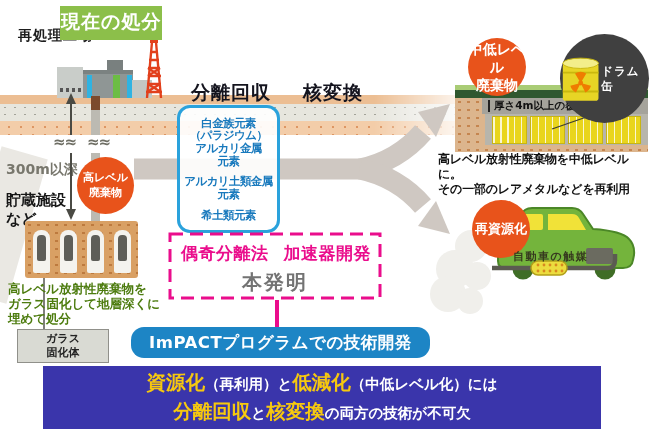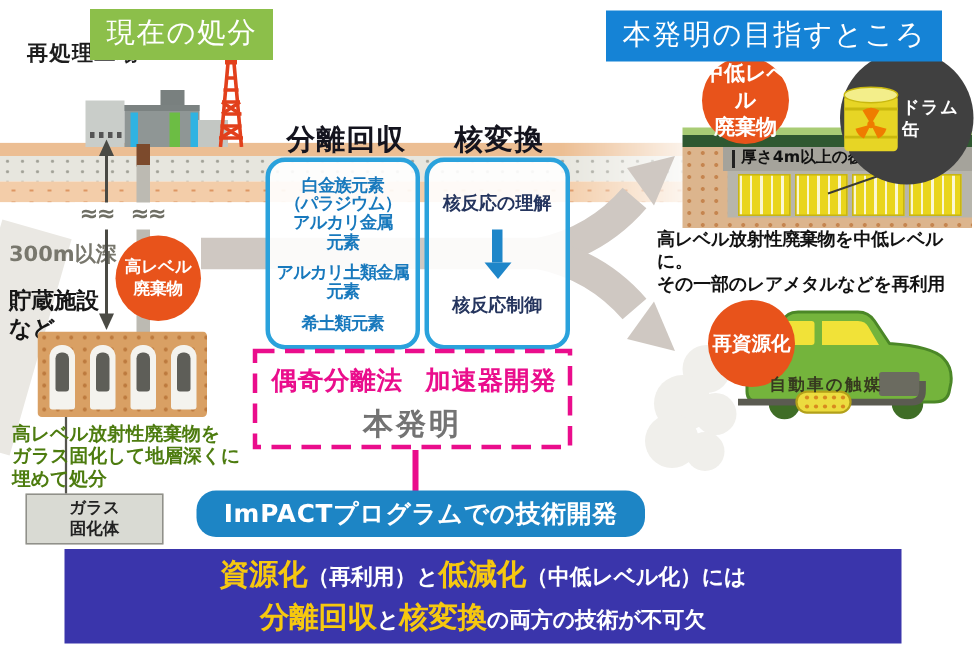--- a/index.html
+++ b/index.html
@@ -3,21 +3,21 @@
 <meta charset="utf-8">
 <style>
   html,body{margin:0;padding:0;background:#fff;}
   .stage{position:relative;width:650px;height:441px;background:#fff;overflow:hidden;
          font-family:"DejaVu Sans","Liberation Sans",sans-serif;}
   .abs{position:absolute;}
   .pre{white-space:pre-line;}
   .ctr{display:flex;align-items:center;justify-content:center;text-align:center;border-radius:13px;}
 
   
-  .hdr{font-size:19px;font-weight:normal;color:#fff;padding:3px 11px 5px;letter-spacing:1px;z-index:6;text-align:right;}
+  .hdr{font-size:19px;font-weight:bold;color:#fff;padding:3px 1px 5px;letter-spacing:1px;z-index:6;text-align:right;}
   #hdr-left{left:60px;top:6px;background:#8cbf4a;}
   #hdr-right{left:404px;top:7px;background:#1583d6;}
 
   
   #lbl-plant{left:18px;top:27px;font-size:14px;font-weight:bold;color:#1d1d1d;letter-spacing:1px;}
   #ground{left:0;top:95px;width:480px;height:40px;z-index:0;
     -webkit-mask-image:linear-gradient(to right,#000 78%,transparent 99%);
     mask-image:linear-gradient(to right,#000 78%,transparent 99%);}
   .strata{position:absolute;left:0;width:100%;}
   .strata-1{top:0;height:9px;background:#ecbe93;}
@@ -100,21 +100,20 @@
   #bg-swoosh{left:-20px;top:150px;width:48px;height:150px;background:#eae8e3;transform:rotate(16deg);z-index:0;}
 </style>
 </head>
 <body>
 
 <div class="stage">
 
   <div id="bg-swoosh" class="abs"></div>
 
   <div id="hdr-left" class="abs hdr">現在の処分</div>
-  <div id="hdr-right" class="abs hdr">本発明の目指すところ</div>
 
   <div id="lbl-plant" class="abs">再処理工場</div>
 
   <div id="ground" class="abs">
     <div class="strata strata-1"></div>
     <div class="strata strata-2"></div>
     <div class="strata strata-3"></div>
   </div>
 
   <svg id="factory" class="abs" width="130" height="64" viewBox="0 0 130 64">
@@ -192,28 +191,20 @@
   <div id="box-sep" class="abs pbox">
     <div class="pre">白金族元素
 （パラジウム）
 アルカリ金属
 元素</div>
     <div class="pre">アルカリ土類金属
 元素</div>
     <div class="pre">希土類元素</div>
   </div>
 
-  <div id="box-trans" class="abs pbox">
-    <div>核反応の理解</div>
-    <div>
-      <div class="dn-shaft"></div>
-        <div class="dn-arrow"></div>
-    </div>
-    <div>核反応制御</div>
-  </div>
 
   <div id="box-invention" class="abs">
     <svg width="214" height="68" viewBox="0 0 214 68" style="position:absolute;left:0;top:0;">
       <rect x="2" y="2" width="210" height="64" fill="none" stroke="#ea0d8c" stroke-width="3" stroke-dasharray="13 7"></rect>
     </svg>
     <div id="inv-row1">
       <span>偶奇分離法</span>
       <span>加速器開発</span>
     </div>
     <div id="inv-row2">本発明</div>

